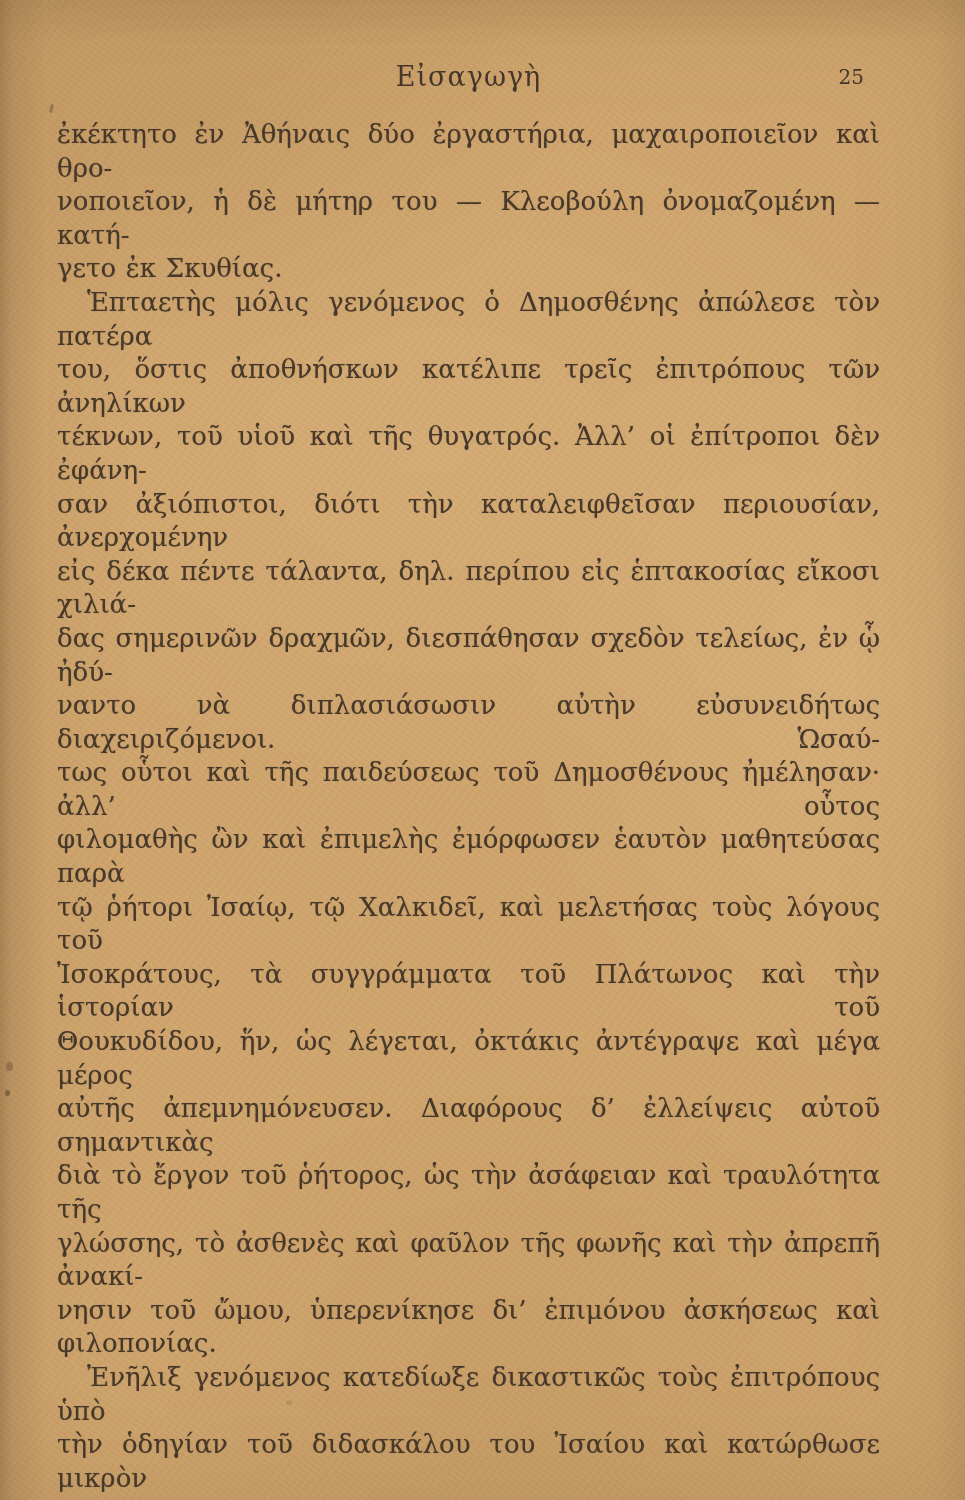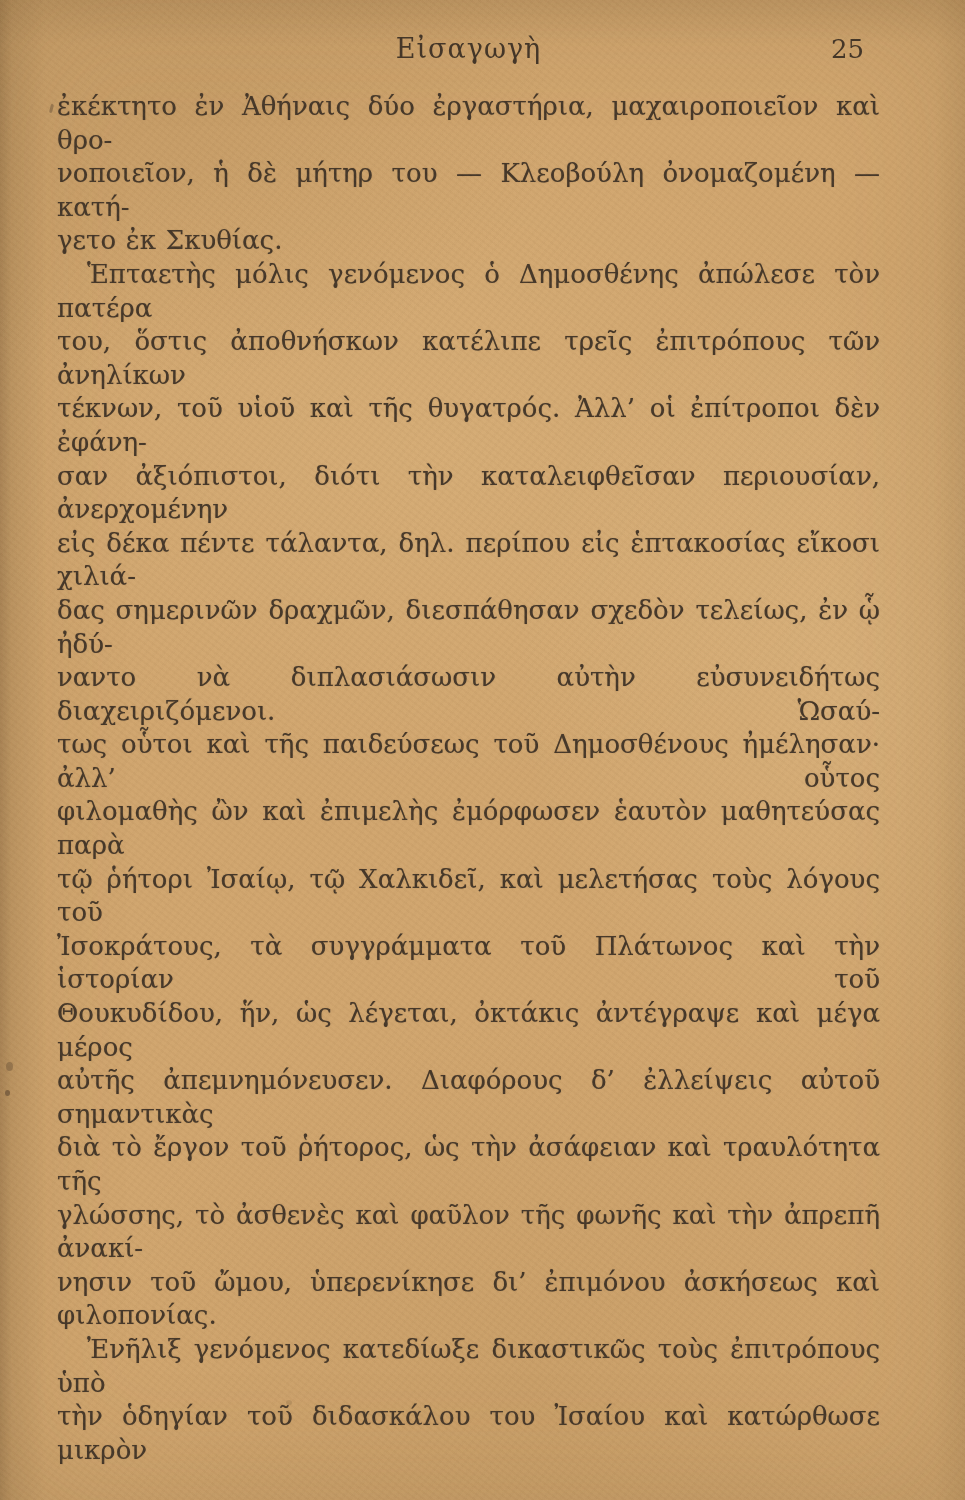--- a/index.html
+++ b/index.html
@@ -28,36 +28,36 @@
   .grain {
     position: absolute;
     inset: 0;
     pointer-events: none;
     background:
       repeating-linear-gradient(37deg, rgba(90,65,35,0.025) 0 2px, rgba(255,240,200,0.02) 2px 5px),
       repeating-linear-gradient(-53deg, rgba(90,65,35,0.02) 0 3px, transparent 3px 7px);
   }
   .header {
     position: relative;
-    margin: 32px 85px 0 57px;
+    margin: 60px 85px 0 57px;
     width: 823px;
     height: 34px;
     font-size: 27px;
     line-height: 34px;
   }
   .header .title {
     display: block;
     text-align: center;
     letter-spacing: 1px;
   }
   .header .pagenum {
     position: absolute;
     top: 0;
     right: 16px;
-    font-size: 26px;
+    font-size: 20px;
   }
   .body-text {
     margin: 24px 0 0 57px;
     width: 823px;
     font-size: 26px;
     line-height: 33.6px;
     word-spacing: 1.5px;
     text-shadow: 0 0 1px rgba(70,56,40,0.45);
   }
   .line {

